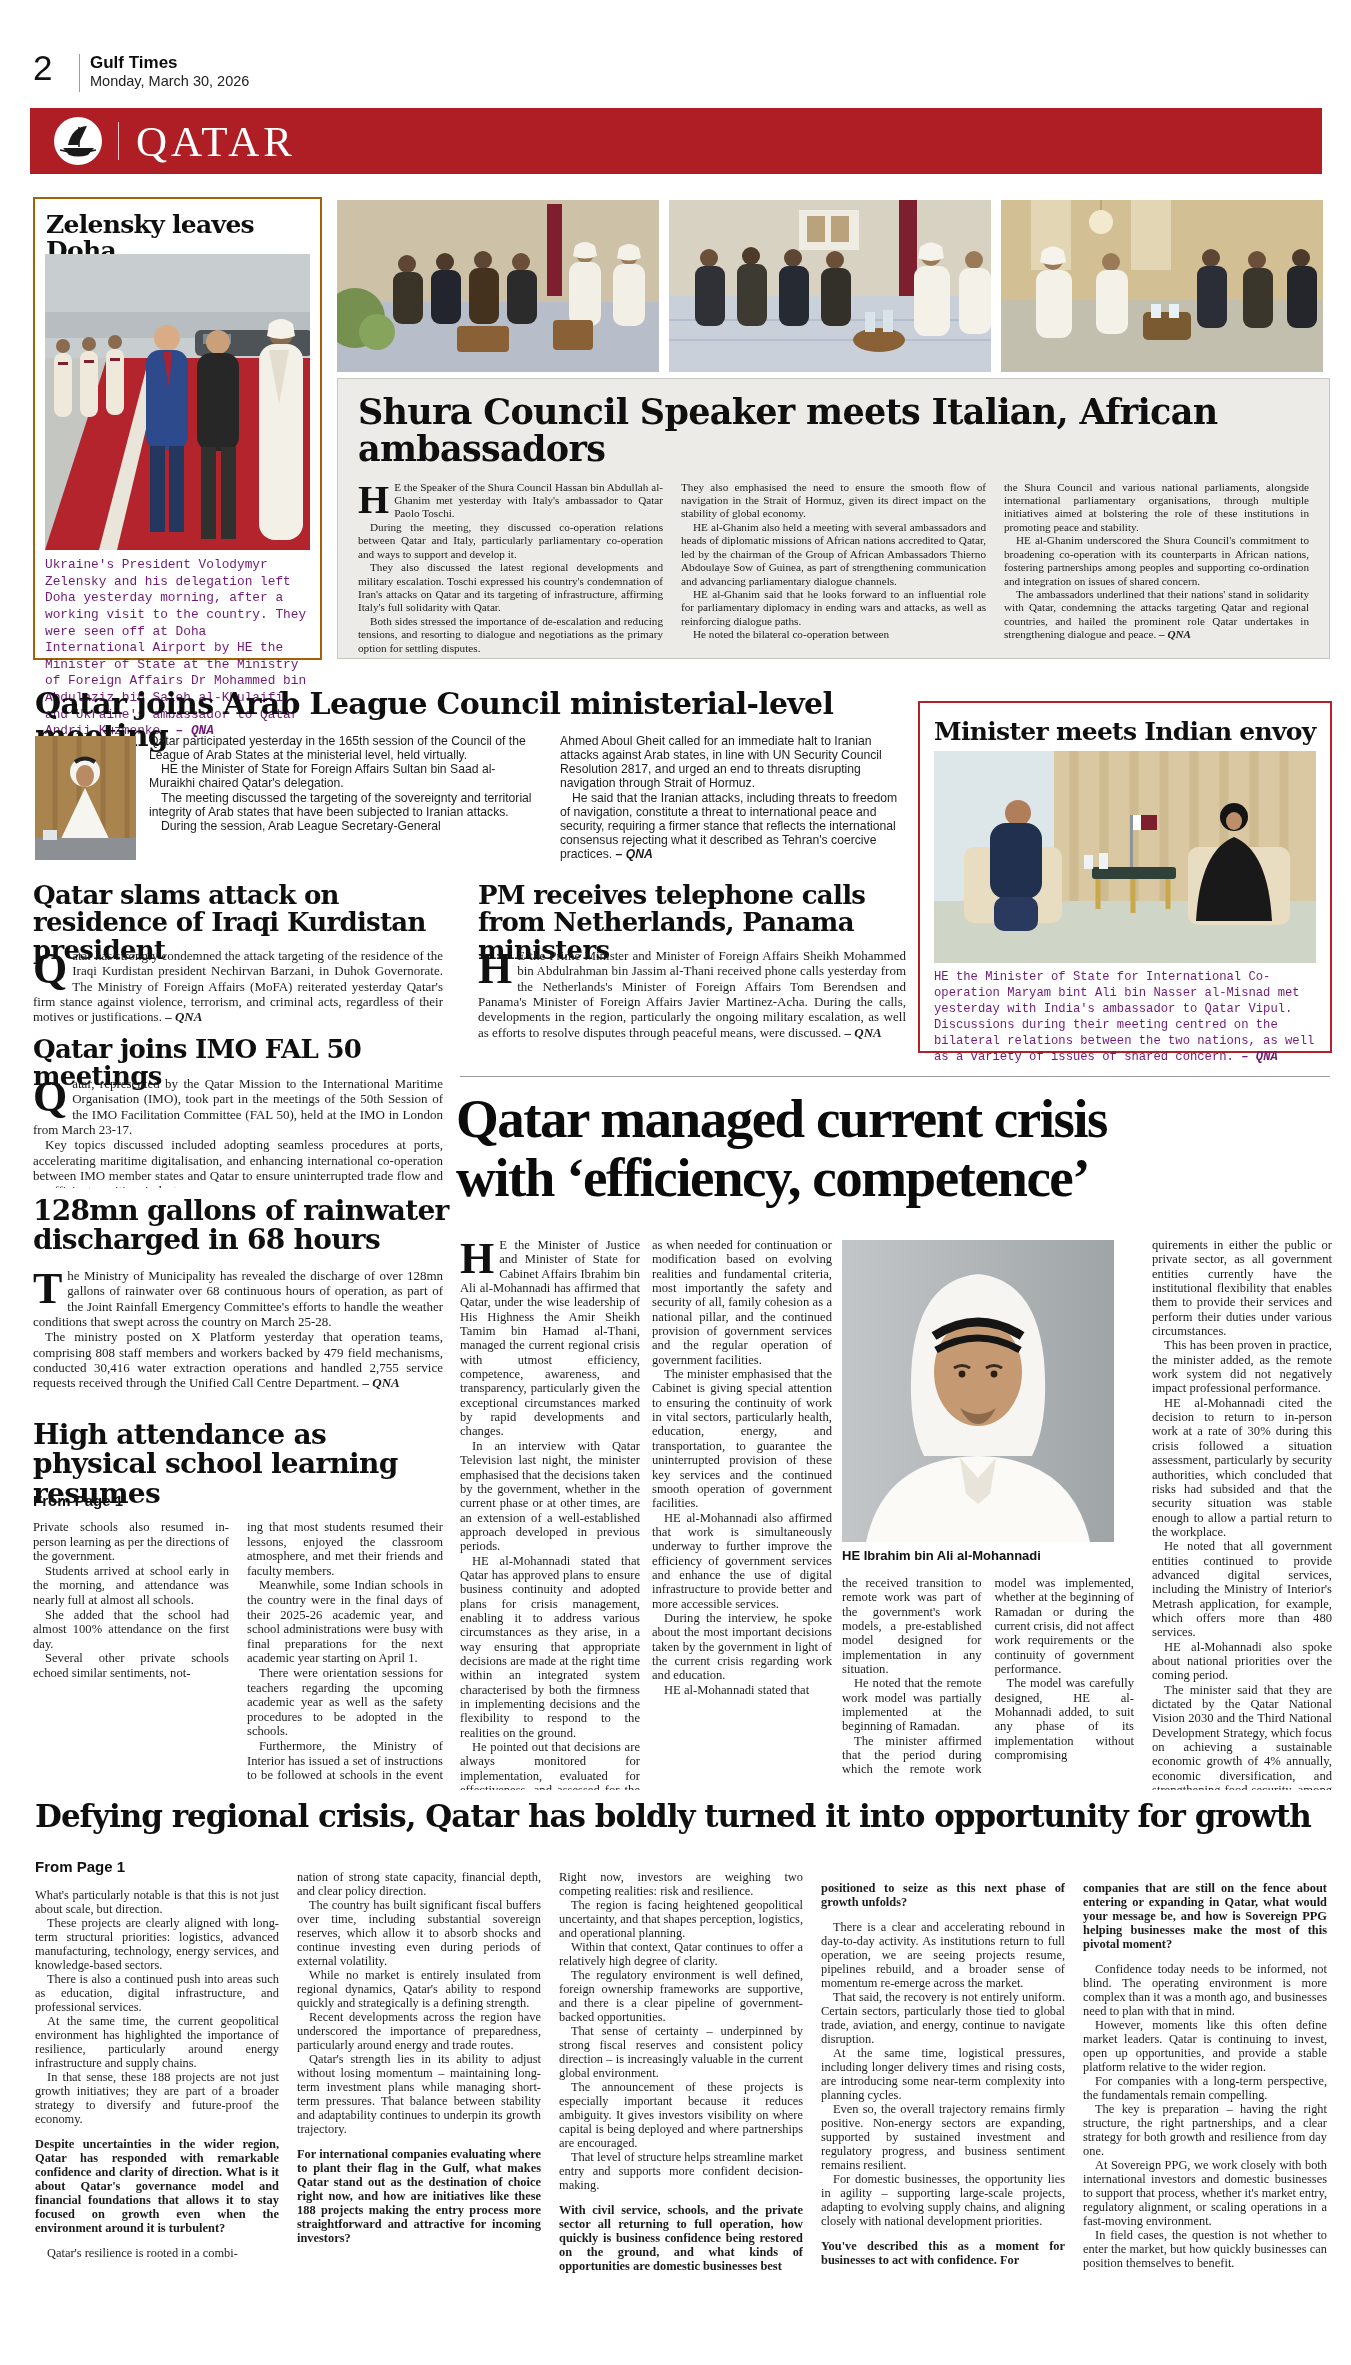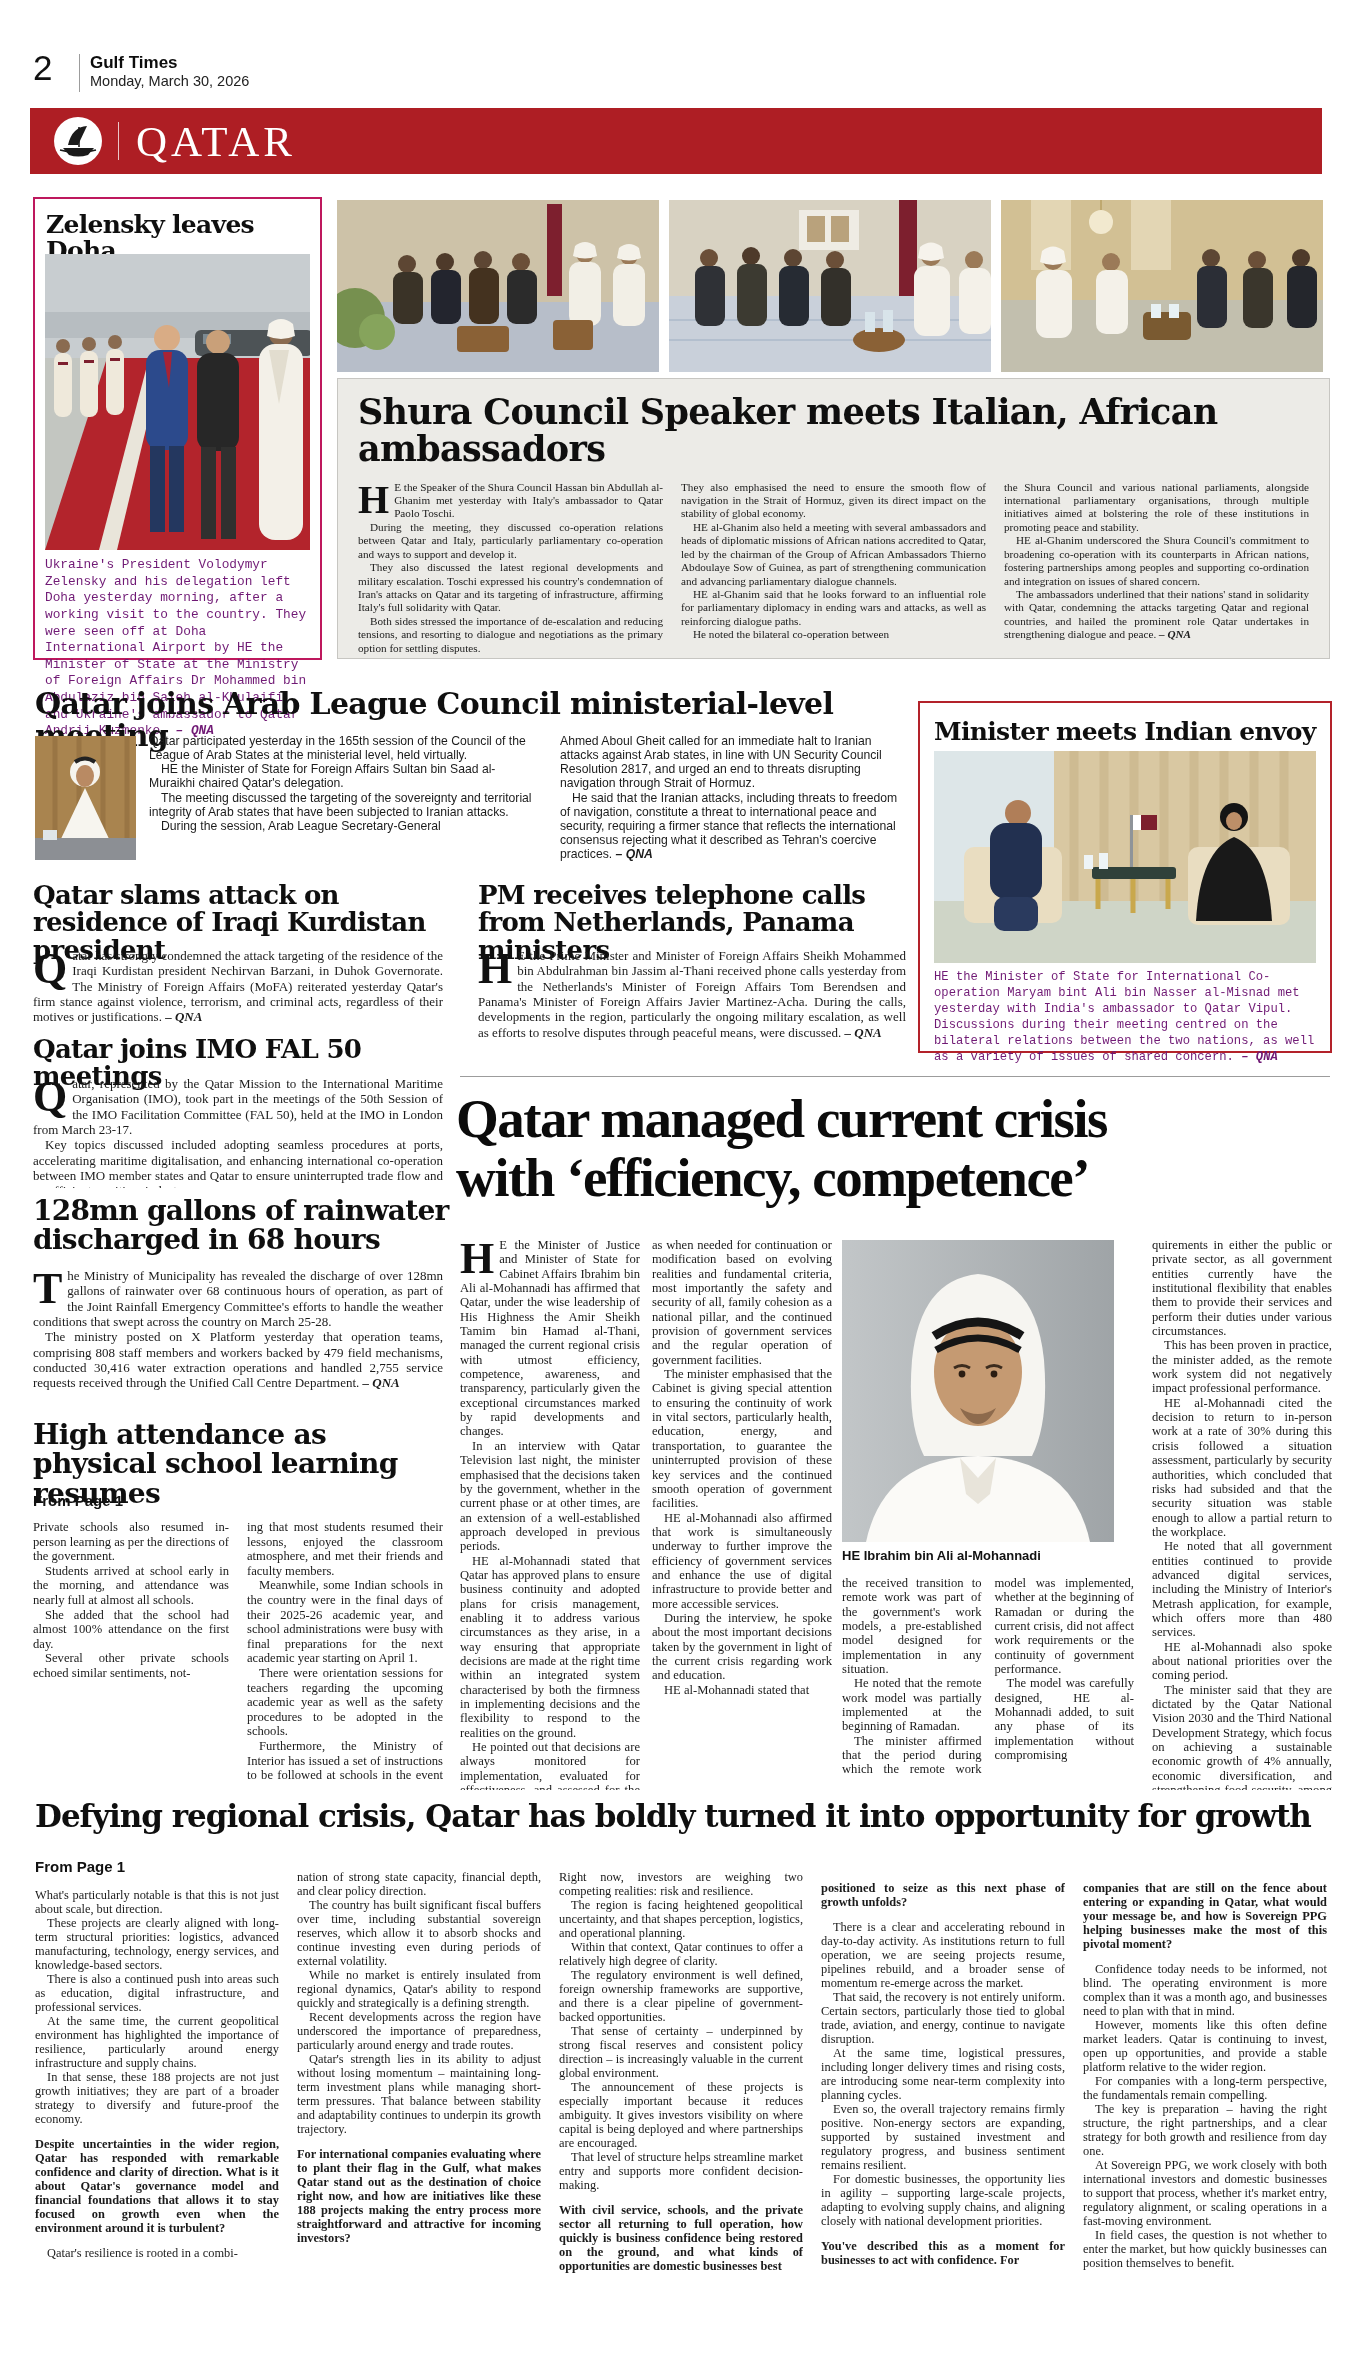--- a/index.html
+++ b/index.html
@@ -15,21 +15,21 @@
 .plist p.b{font-weight:bold;margin:11px 0;text-indent:0}
 .qna{font-weight:bold;font-style:italic}
 .dc{float:left;font-weight:bold;font-size:44px;line-height:.8;padding:3px 5px 0 0;font-family:"Liberation Serif",serif;color:#111}
 .caption{font-family:Liberation Mono, monospace;color:#701a75;line-height:1.3;text-align:left}
 .kicker{font-family:"Liberation Sans",sans-serif;font-weight:bold;color:#111;font-size:15px}
 .rule{background:#9c9c9c}
 .photo{overflow:hidden;background:#ccc}
 .photo svg{width:100%;height:100%;display:block}
 .banner{background:#ae1e24}
 .banner-title{font-family:"Liberation Serif",serif;color:#fff;letter-spacing:4px;font-size:43px;line-height:1}
-.boxed-navy{border:2px solid #be185d;background:#fff}
+.boxed-navy{border:2px solid #a16207;background:#fff}
 .boxed-red{border:2px solid #b3222a;background:#fff}
 .graybox{background:#ecebe7;border:1px solid #c7c6c2}
 .twocol{column-count:2;column-gap:13px}
 .colflex{display:flex;gap:18px}
 .colflex>div{flex:1}
 </style>
 </head>
 <body>
 
 <div class="page">

